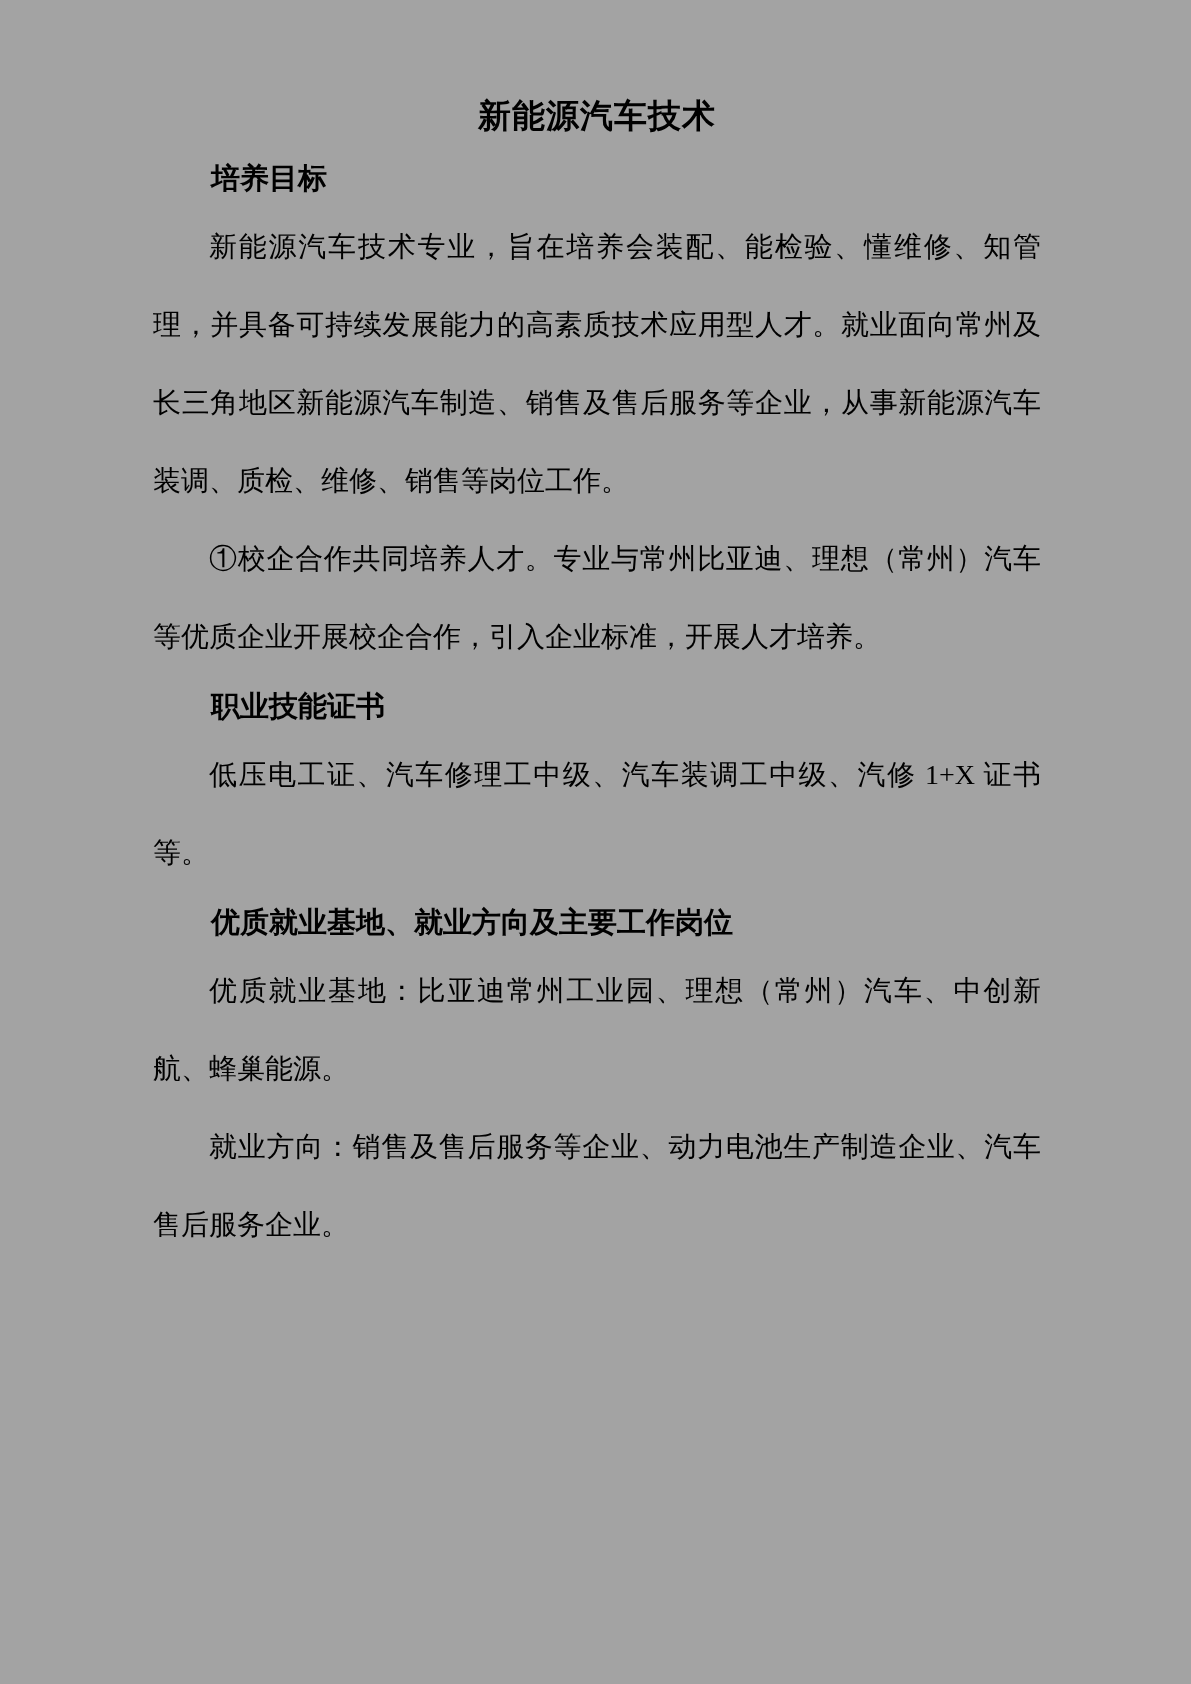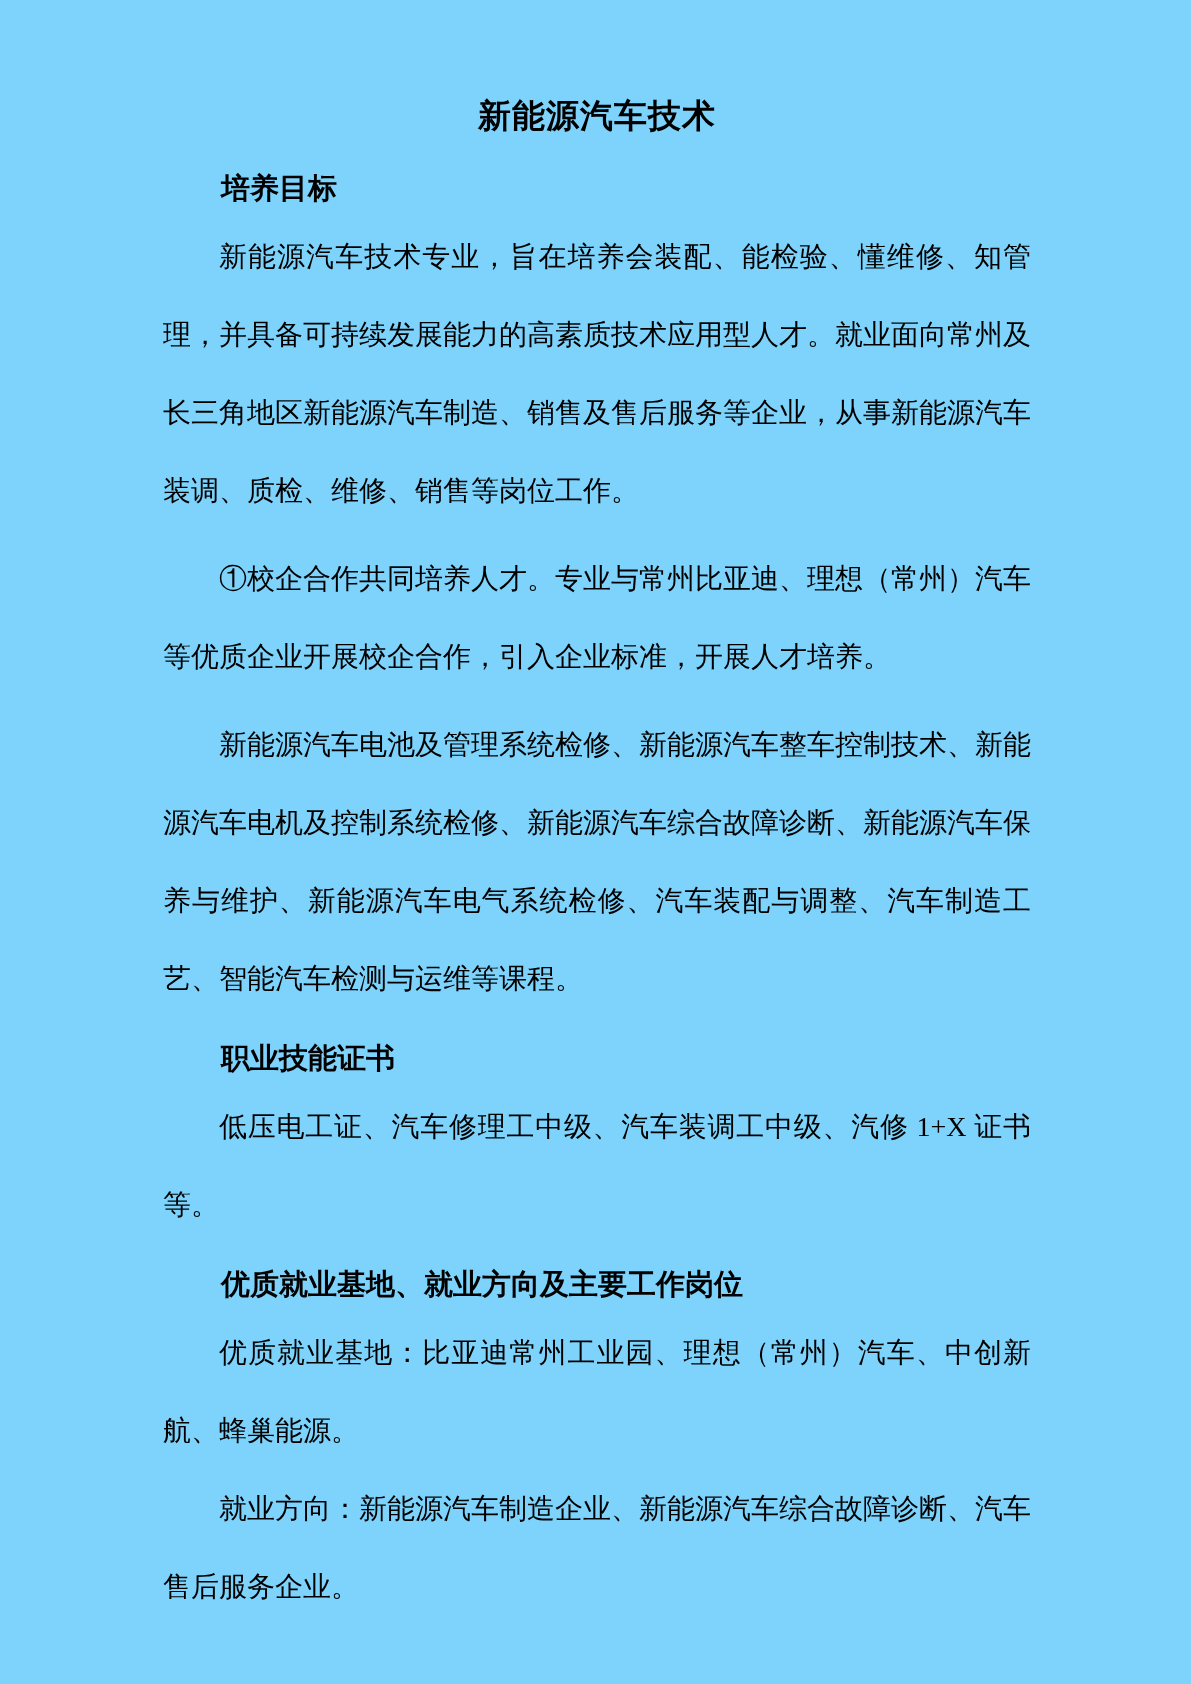--- a/index.html
+++ b/index.html
@@ -5,21 +5,21 @@
   html, body {
     margin: 0;
     padding: 0;
     background: #ffffff;
   }
   .page {
     position: relative;
     width: 1191px;
     height: 1684px;
     margin: 0 auto;
-    background: #7dd3fc;
+    background: #a3a3a3;
     box-sizing: border-box;
     padding: 84px 150px 0 153px;
     color: #000000;
     font-family: "Liberation Serif", "DejaVu Serif", serif;
     font-size: 28px;
     line-height: 60px;
   }
   .doc-title {
     margin: 0;
     font-family: "Liberation Sans", "DejaVu Sans", sans-serif;
@@ -38,46 +38,45 @@
     text-indent: 2em;
   }
   .para {
     margin: 0;
     font-size: 28px;
     line-height: 78px;
     text-indent: 2em;
     text-align: justify;
     text-justify: inter-ideograph;
   }
-  section { margin: 10px; }
+  section { margin: 0; }
 </style>
 </head>
 <body>
 
 <div class="page">
 
   <h1 class="doc-title">新能源汽车技术</h1>
 
   <section>
     <h2 class="heading">培养目标</h2>
     <p class="para">新能源汽车技术专业，旨在培养会装配、能检验、懂维修、知管理，并具备可持续发展能力的高素质技术应用型人才。就业面向常州及长三角地区新能源汽车制造、销售及售后服务等企业，从事新能源汽车装调、质检、维修、销售等岗位工作。</p>
   </section>
 
   <section>
     <p class="para">①校企合作共同培养人才。专业与常州比亚迪、理想（常州）汽车等优质企业开展校企合作，引入企业标准，开展人才培养。</p>
   </section>
 
   <section>
-    <p class="para">新能源汽车电池及管理系统检修、新能源汽车整车控制技术、新能源汽车电机及控制系统检修、新能源汽车综合故障诊断、新能源汽车保养与维护、新能源汽车电气系统检修、汽车装配与调整、汽车制造工艺、智能汽车检测与运维等课程。</p>
   </section>
 
   <section>
     <h2 class="heading">职业技能证书</h2>
     <p class="para">低压电工证、汽车修理工中级、汽车装调工中级、汽修 1+X 证书等。</p>
   </section>
 
   <section>
     <h2 class="heading">优质就业基地、就业方向及主要工作岗位</h2>
     <p class="para">优质就业基地：比亚迪常州工业园、理想（常州）汽车、中创新航、蜂巢能源。</p>
-    <p class="para">就业方向：新能源汽车制造企业、新能源汽车综合故障诊断、汽车售后服务企业。</p>
+    <p class="para">就业方向：销售及售后服务等企业、动力电池生产制造企业、汽车售后服务企业。</p>
   </section>
 
 </div>
 
 </body></html>

